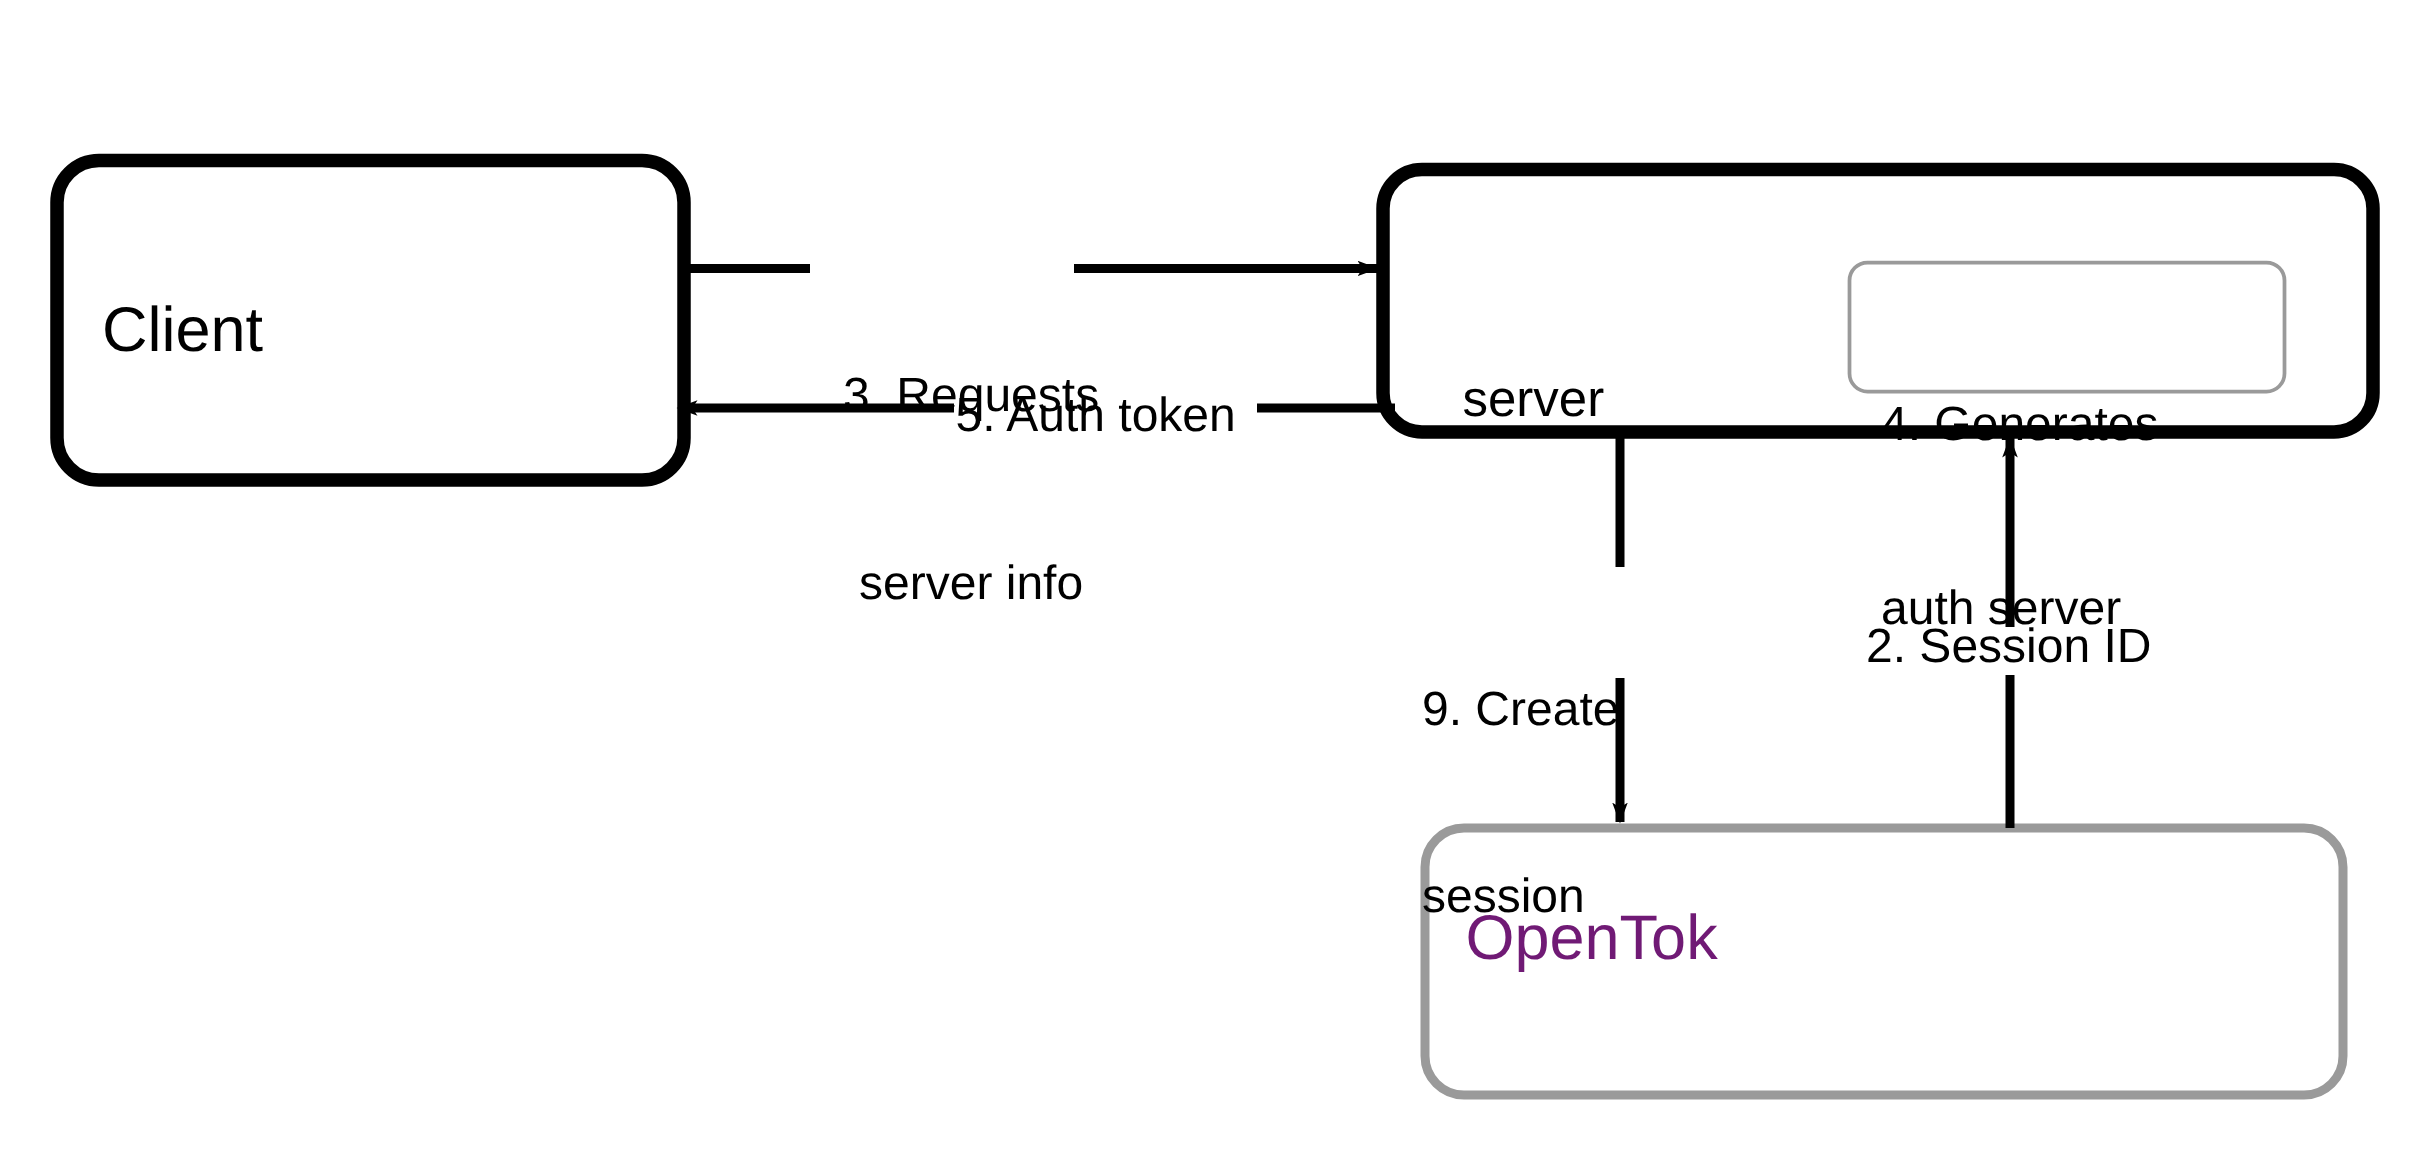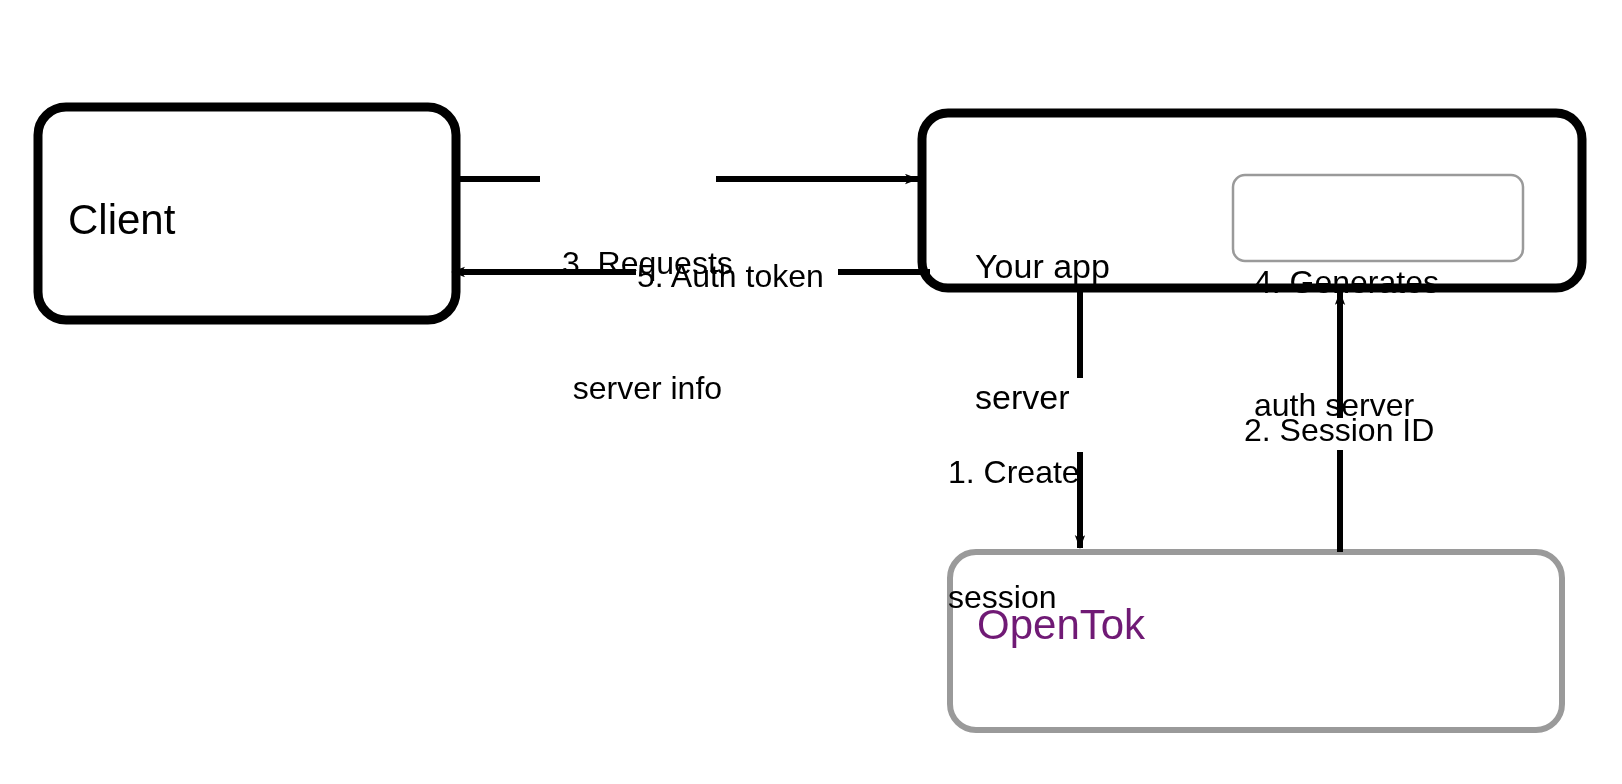--- a/index.html
+++ b/index.html
@@ -107,38 +107,37 @@
     <line x1="1080" y1="290" x2="1080" y2="378" stroke="#000000" stroke-width="6"></line>
     <line x1="1080" y1="452" x2="1080" y2="548" stroke="#000000" stroke-width="6" marker-end="url(#arrow-black)"></line>
 
     <line x1="1340" y1="552" x2="1340" y2="450" stroke="#000000" stroke-width="6"></line>
     <line x1="1340" y1="418" x2="1340" y2="292" stroke="#000000" stroke-width="6" marker-end="url(#arrow-black)"></line>
   </svg>
 
   <div class="node-label label-client">Client</div>
 
   <div class="node-label label-server">
-    <div>Your app</div>
     <div>server</div>
   </div>
 
   <div class="node-label label-inner-note">
     <div>4. Generates</div>
     <div>auth server</div>
   </div>
 
   <div class="node-label label-opentok">OpenTok</div>
 
   <div class="edge-label label-e3">
     <div>3. Requests</div>
     <div>server info</div>
   </div>
 
   <div class="edge-label label-e5">5. Auth token</div>
 
   <div class="edge-label label-e1">
-    <div>1. Create</div>
+    <div>9. Create</div>
     <div>session</div>
   </div>
 
   <div class="edge-label label-e2">2. Session ID</div>
 
 </div>
 
 </body></html>

